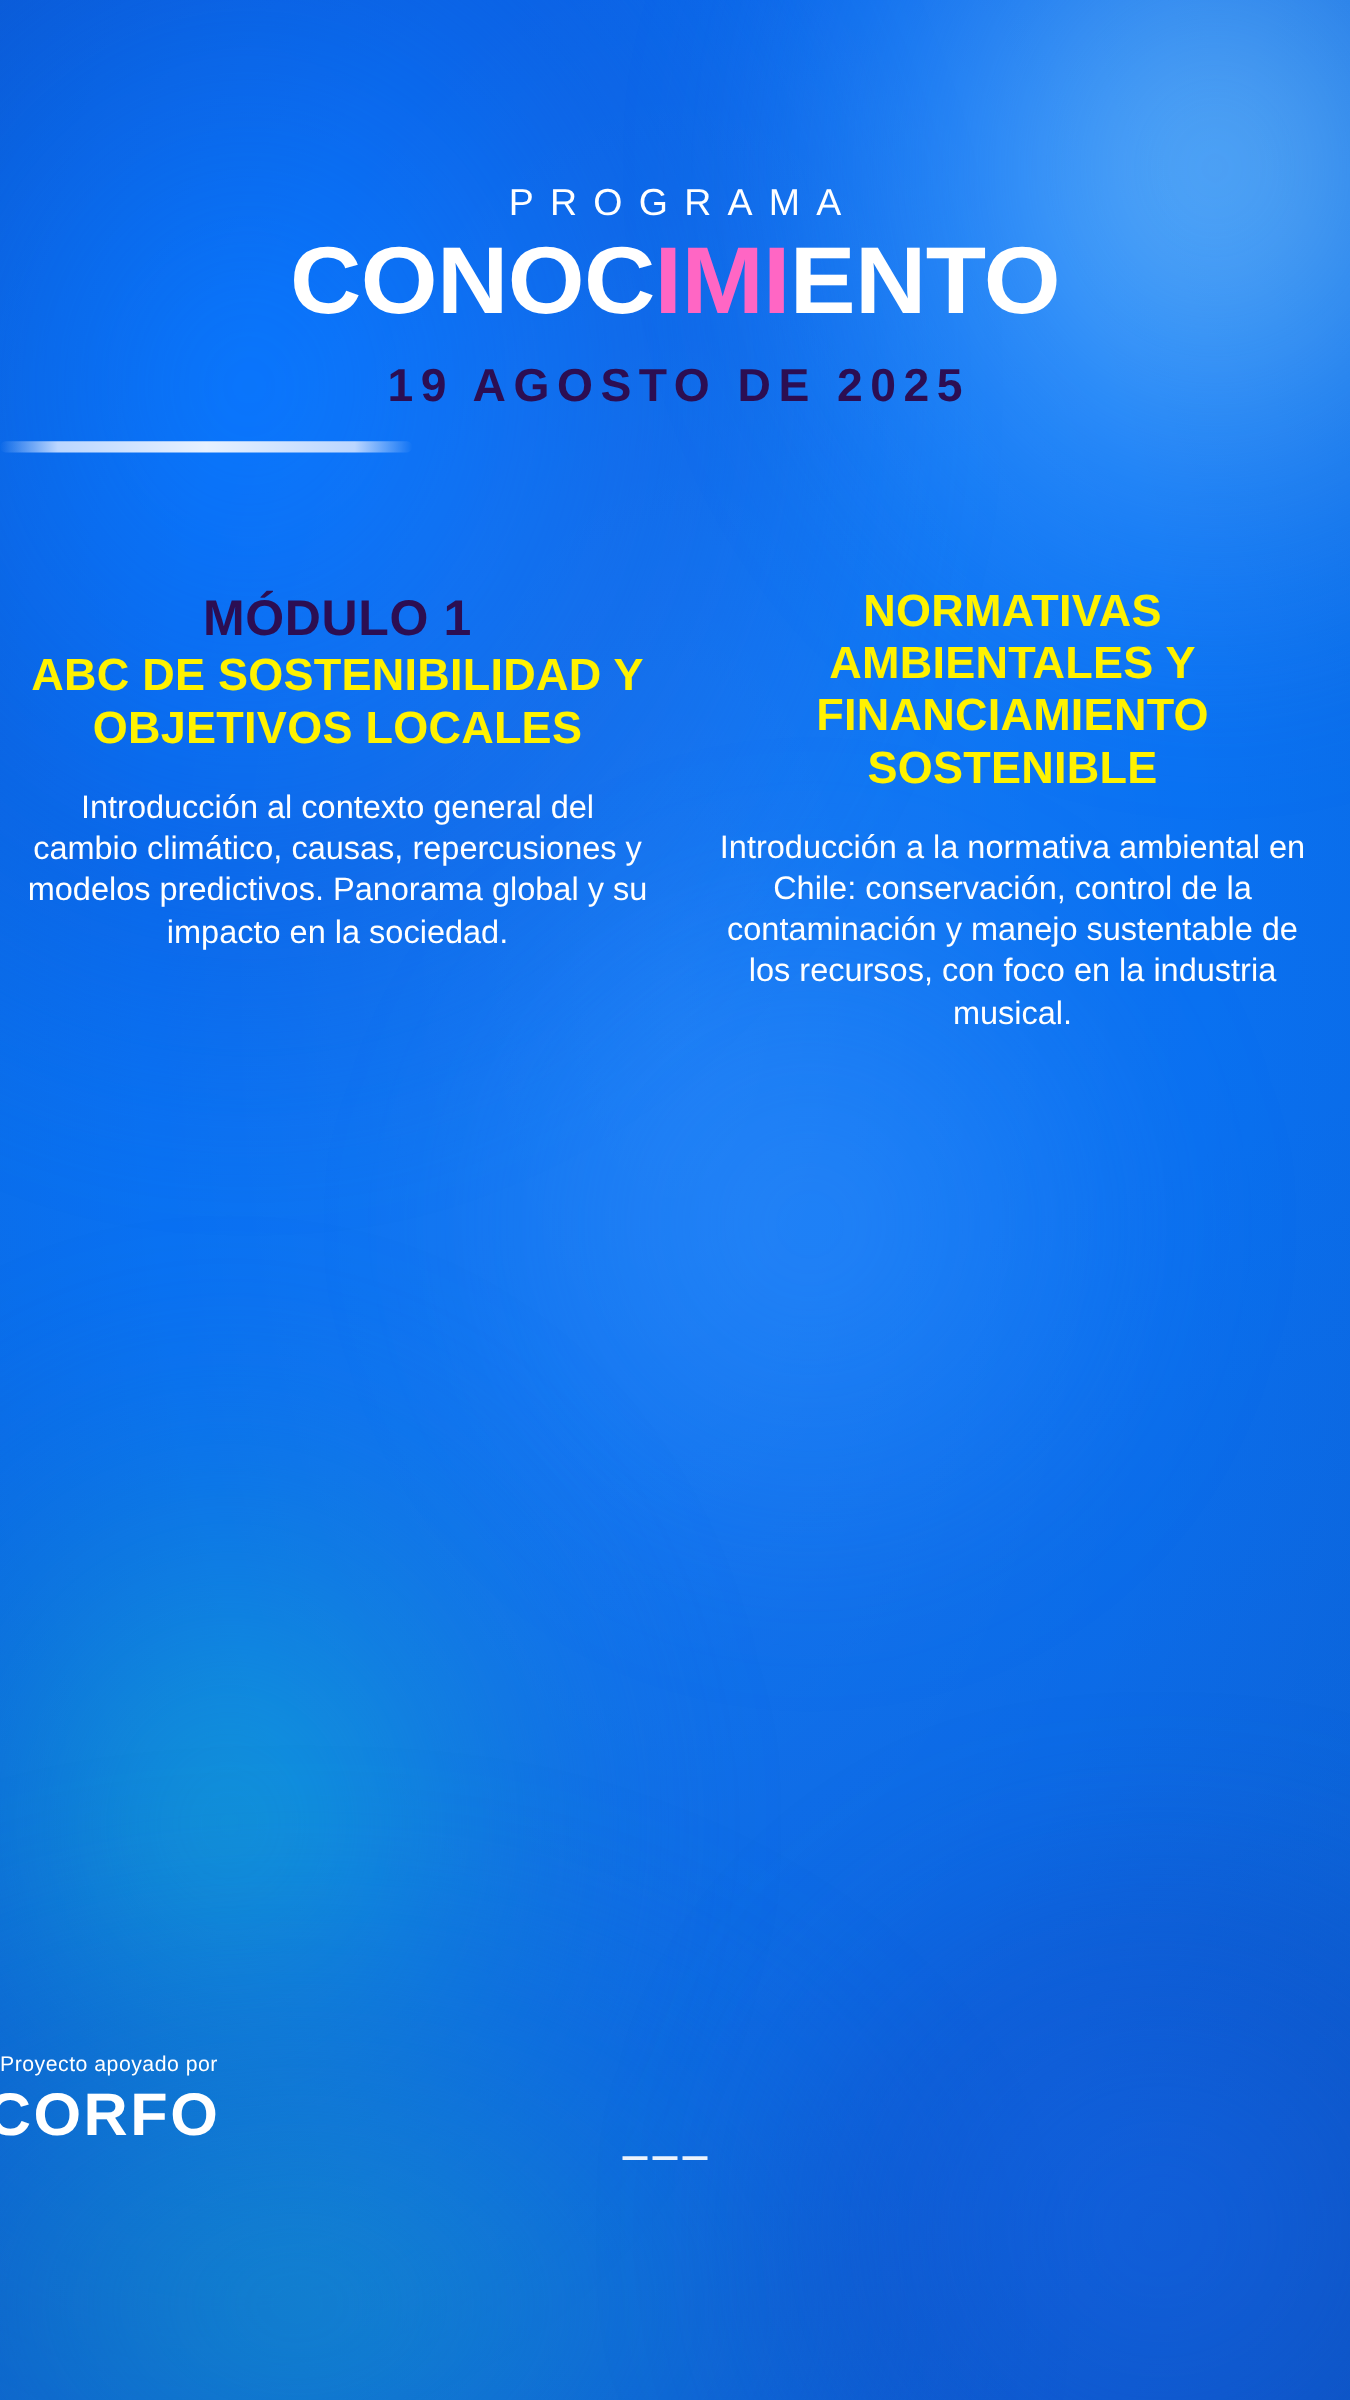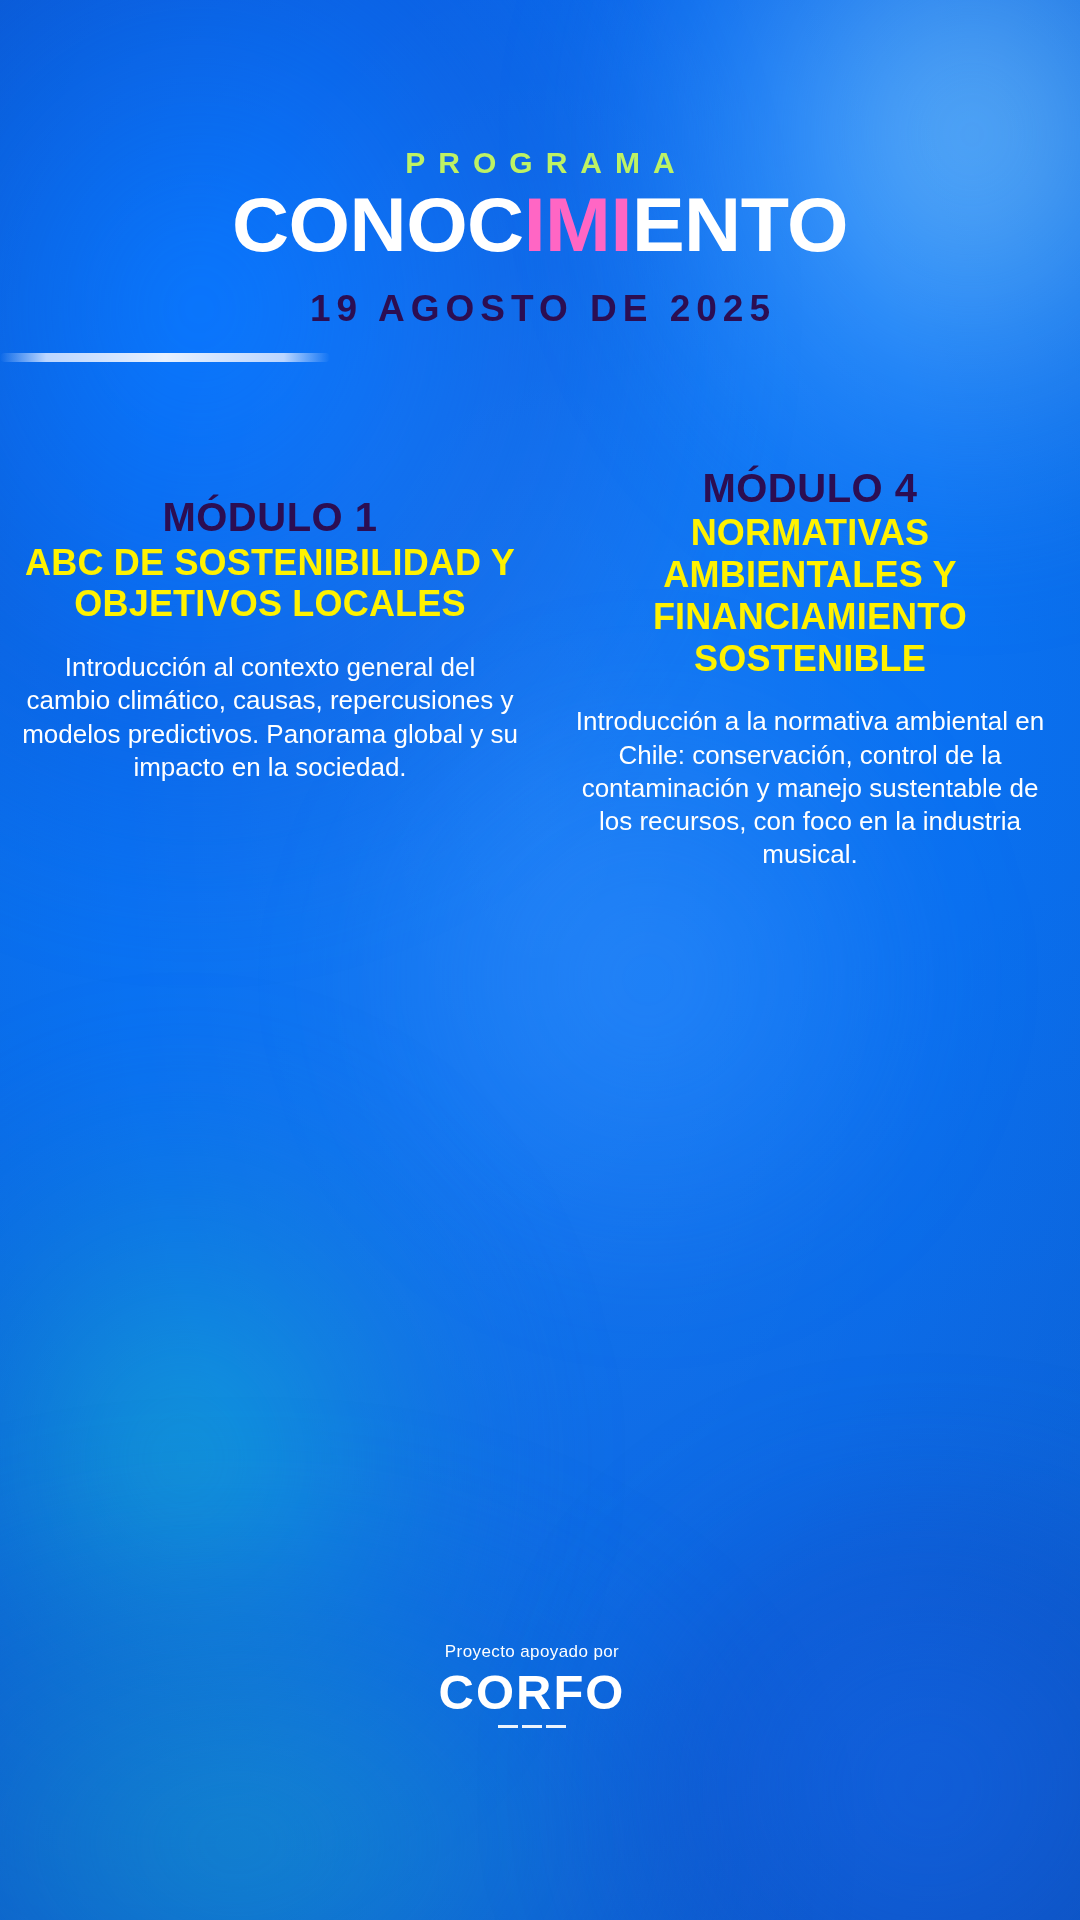--- a/index.html
+++ b/index.html
@@ -69,23 +69,23 @@
 
   .content {
     position:relative;
     width:100%; height:100%;
     display:flex; flex-direction:column; align-items:center;
   }
 
   
   .header { margin-top:148px; text-align:center; width:100%; }
   .kicker {
-    color:#bef264;
+    color:#ffffff;
     font-size:30px;
-    font-weight:700;
+    font-weight:400;
     letter-spacing:13px;
     text-indent:13px;
     font-family:"Liberation Sans", sans-serif;
     line-height:1;
     margin-bottom:8px;
   }
   .wordmark {
     font-size:76px;
     font-weight:700;
     line-height:1.02;
@@ -142,21 +142,21 @@
     line-height:1.28;
     margin-top:26px;
     padding:0 22px;
   }
 
   
   .footer {
     position:absolute;
     left:0; right:16px;
     bottom:188px;
-    text-align:center;
+    text-align:left;
   }
   .footer-note {
     color:#FFFFFF;
     font-size:17px;
     font-weight:400;
     letter-spacing:0.4px;
     line-height:1;
     margin-bottom:9px;
   }
   .corfo {
@@ -210,21 +210,20 @@
     <div class="modules">
 
       <div class="module">
         <div class="mod-label">MÓDULO 1</div>
         <div class="mod-title">ABC DE SOSTENIBILIDAD Y OBJETIVOS LOCALES</div>
         <div class="mod-body">Introducción al contexto general del cambio climático, causas, repercusiones y modelos predictivos. Panorama global y su impacto en la sociedad.</div>
       </div>
 
 
       <div class="module">
-        <div class="mod-label">MÓDULO 4</div>
         <div class="mod-title">NORMATIVAS AMBIENTALES Y FINANCIAMIENTO SOSTENIBLE</div>
         <div class="mod-body">Introducción a la normativa ambiental en Chile: conservación, control de la contaminación y manejo sustentable de los recursos, con foco en la industria musical.</div>
       </div>
 
     </div>
 
     <div class="footer">
       <div class="footer-note">Proyecto apoyado por</div>
       <div class="corfo">CORFO</div>
       <div class="corfo-ticks">

